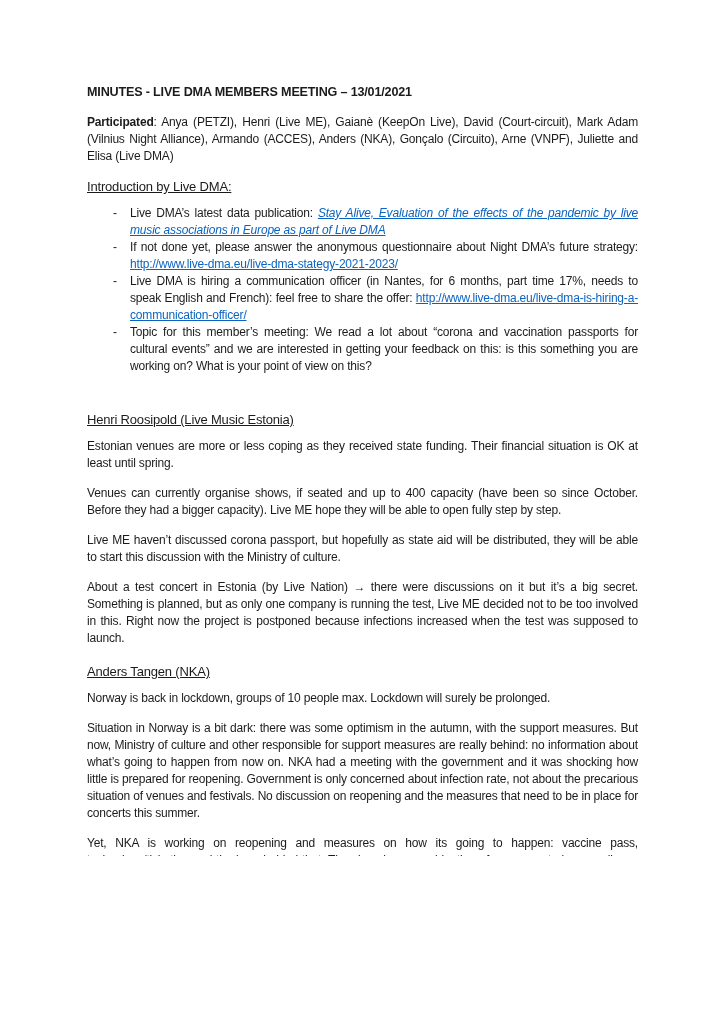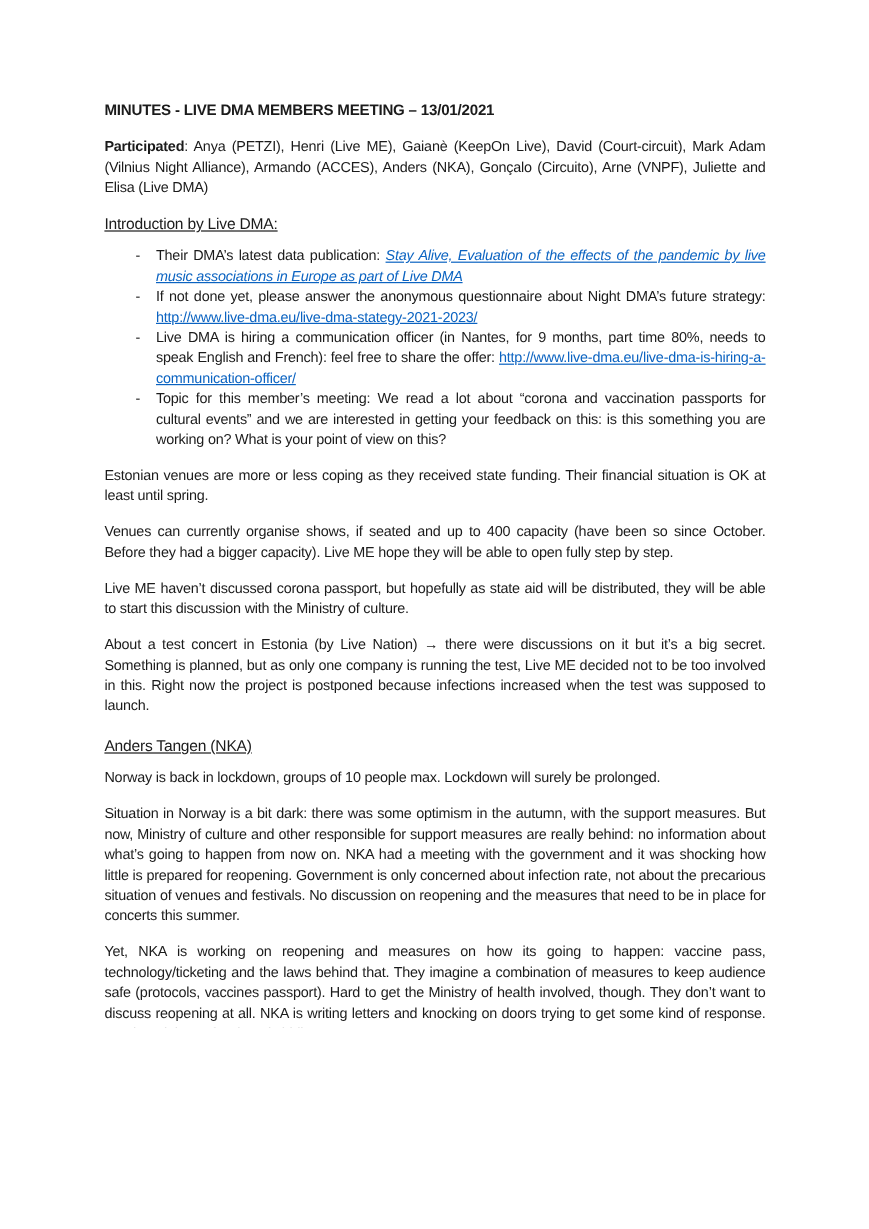--- a/index.html
+++ b/index.html
@@ -74,36 +74,37 @@
 
     <h1 class="doc-title">MINUTES - LIVE DMA MEMBERS MEETING – 13/01/2021</h1>
 
     <p class="para"><span class="bold-label">Participated</span><span>: Anya (PETZI), Henri (Live ME), Gaianè (KeepOn Live), David (Court-circuit), Mark Adam (Vilnius Night Alliance), Armando (ACCES), Anders (NKA), Gonçalo (Circuito), Arne (VNPF), Juliette and Elisa (Live DMA)</span></p>
 
     <h2 class="section-heading">Introduction by Live DMA:</h2>
 
     <ul class="bullets">
       <li class="bullet">
         <span class="dash">-</span>
-        <span class="bullet-text"><span>Their DMA’s latest data publication: </span><a class="doc-link italic" href="#">Stay Alive, Evaluation of the effects of the pandemic by live music associations in Europe as part of Live DMA</a></span>
+        <span class="bullet-text"><span>Live DMA’s latest data publication: </span><a class="doc-link italic" href="#">Stay Alive, Evaluation of the effects of the pandemic by live music associations in Europe as part of Live DMA</a></span>
       </li>
       <li class="bullet">
         <span class="dash">-</span>
         <span class="bullet-text"><span>If not done yet, please answer the anonymous questionnaire about Night DMA’s future strategy: </span><a class="doc-link" href="#">http://www.live-dma.eu/live-dma-stategy-2021-2023/</a></span>
       </li>
       <li class="bullet">
         <span class="dash">-</span>
-        <span class="bullet-text"><span>Live DMA is hiring a communication officer (in Nantes, for 9 months, part time 80%, needs to speak English and French): feel free to share the offer: </span><a class="doc-link" href="#">http://www.live-dma.eu/live-dma-is-hiring-a-communication-officer/</a></span>
+        <span class="bullet-text"><span>Live DMA is hiring a communication officer (in Nantes, for 6 months, part time 17%, needs to speak English and French): feel free to share the offer: </span><a class="doc-link" href="#">http://www.live-dma.eu/live-dma-is-hiring-a-communication-officer/</a></span>
       </li>
       <li class="bullet">
         <span class="dash">-</span>
         <span class="bullet-text"><span>Topic for this member’s meeting: We read a lot about “corona and vaccination passports for cultural events” and we are interested in getting your feedback on this: is this something you are working on? What is your point of view on this?</span></span>
       </li>
     </ul>
 
+    <h2 class="section-heading heading-gap-lg">Henri Roosipold (Live Music Estonia)</h2>
 
     <p class="para">Estonian venues are more or less coping as they received state funding. Their financial situation is OK at least until spring.</p>
     <p class="para">Venues can currently organise shows, if seated and up to 400 capacity (have been so since October. Before they had a bigger capacity). Live ME hope they will be able to open fully step by step.</p>
     <p class="para">Live ME haven’t discussed corona passport, but hopefully as state aid will be distributed, they will be able to start this discussion with the Ministry of culture.</p>
     <p class="para">About a test concert in Estonia (by Live Nation) → there were discussions on it but it’s a big secret. Something is planned, but as only one company is running the test, Live ME decided not to be too involved in this. Right now the project is postponed because infections increased when the test was supposed to launch.</p>
 
     <h2 class="section-heading heading-gap-md">Anders Tangen (NKA)</h2>
 
     <p class="para">Norway is back in lockdown, groups of 10 people max. Lockdown will surely be prolonged.</p>
     <p class="para">Situation in Norway is a bit dark: there was some optimism in the autumn, with the support measures. But now, Ministry of culture and other responsible for support measures are really behind: no information about what’s going to happen from now on. NKA had a meeting with the government and it was shocking how little is prepared for reopening. Government is only concerned about infection rate, not about the precarious situation of venues and festivals. No discussion on reopening and the measures that need to be in place for concerts this summer.</p>

